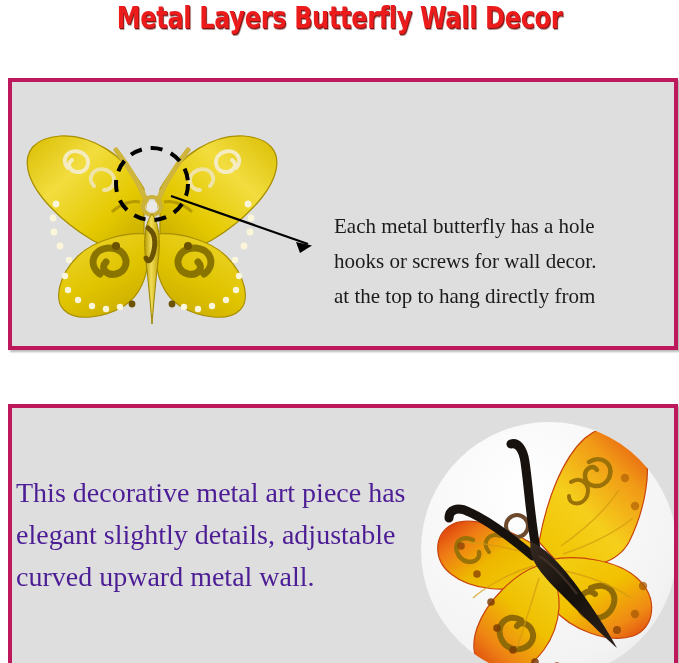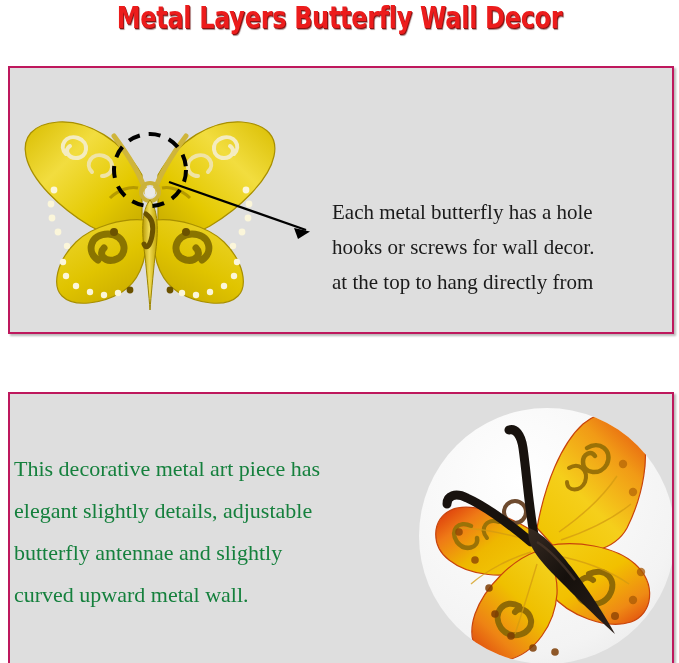--- a/index.html
+++ b/index.html
@@ -33,23 +33,24 @@
     transform: scaleX(0.80);
     transform-origin: center top;
     white-space: nowrap;
     user-select: none;
   }
 
   
   .panel {
     position: absolute;
     background: #dedede;
-    border: 2px solid #be185d;
+    border: 4px solid #be185d;
     box-shadow: 2px 2px 2px rgba(0,0,0,0.28);
     overflow: hidden;
+    margin-top: 12px;
   }
   #panel-one {
     left: 8px;
     top: 66px;
     width: 662px;
     height: 264px;
   }
   #panel-two {
     left: 8px;
     top: 392px;
@@ -66,25 +67,25 @@
     font-size: 21px;
     line-height: 35px;
     color: #1b1b1b;
   }
   .callout-text span { display: block; white-space: nowrap; }
 
   
   .feature-text {
     position: absolute;
     left: 4px;
-    top: 54px;
+    top: 64px;
     width: 412px;
-    font-size: 22px;
+    font-size: 28px;
     line-height: 42px;
-    color: #15803d;
+    color: #4c1d95;
   }
   .feature-text span { display: block; white-space: nowrap; }
 
   
   .art-yellow {
     position: absolute;
     left: 8px;
     top: 12px;
     width: 264px;
     height: 240px;
@@ -218,21 +219,20 @@
     <span>hooks or screws for wall decor.</span>
     <span>at the top to hang directly from</span>
   </div>
 </div>
 
 <div class="panel" id="panel-two">
 
   <div class="feature-text">
     <span>This decorative metal art piece has</span>
     <span>elegant slightly details, adjustable</span>
-    <span>butterfly antennae and slightly</span>
     <span>curved upward metal wall.</span>
   </div>
 
   <div class="art-orange-circle">
     <svg width="256" height="272" viewBox="0 0 256 272" xmlns="http://www.w3.org/2000/svg">
       <defs>
         <clipPath id="circleClip">
           <circle cx="128" cy="136" r="128"></circle>
         </clipPath>
         <radialGradient id="photoBg" cx="0.4" cy="0.3" r="0.9">

